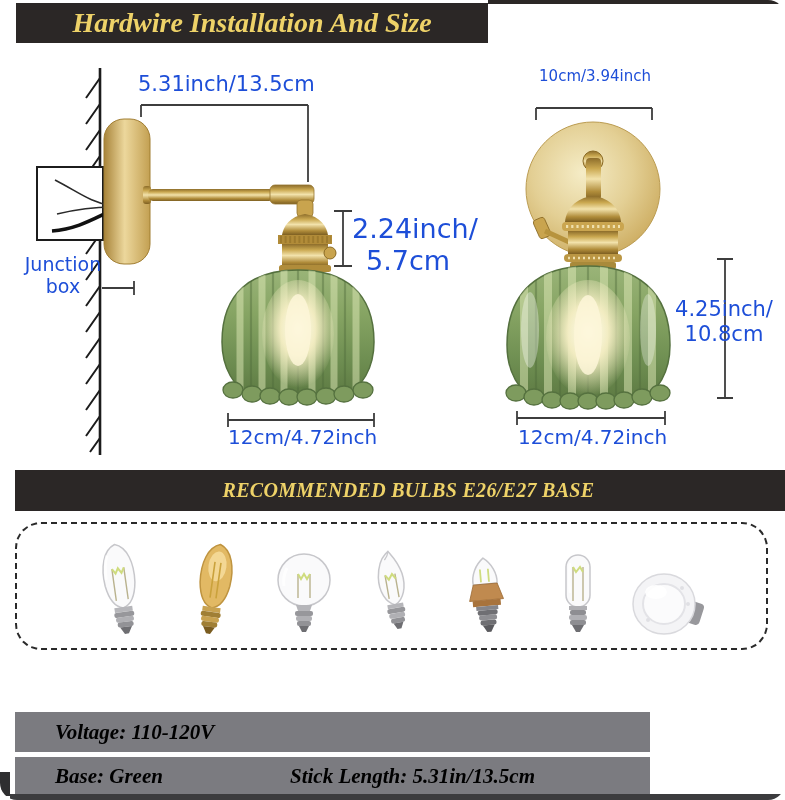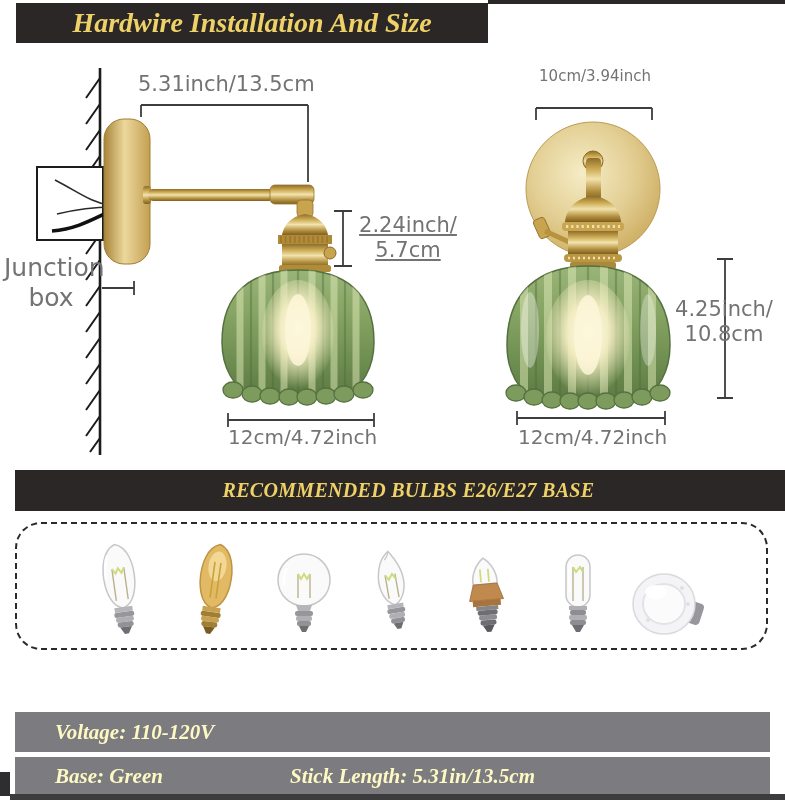--- a/index.html
+++ b/index.html
@@ -1,47 +1,47 @@
 <!DOCTYPE html>
 <html><head>
 <meta charset="utf-8">
 <style>
   html,body{margin:0;padding:0;background:#ffffff;}
   #stage{position:relative;width:785px;height:800px;background:#ffffff;overflow:hidden;
-         font-family:"DejaVu Sans",sans-serif;}
+         font-family:"DejaVu Sans",sans-serif;border-radius:17px;}
 
   .banner{position:absolute;background:#2b2726;color:#eed268;
           font-family:"Liberation Serif",serif;font-style:italic;font-weight:bold;
           display:flex;align-items:center;justify-content:center;white-space:nowrap;}
   #banner-installation{left:16px;top:3px;width:472px;height:40px;font-size:28px;}
   #banner-bulbs{left:15px;top:470px;width:755px;height:41px;font-size:20px;letter-spacing:.3px;padding-left:16px;}
   #banner-info{left:15px;top:666px;width:755px;height:40px;font-size:30px;}
   #top-strip{position:absolute;left:488px;top:0;width:297px;height:4px;background:#2b2726;}
 
   #diagram-svg{position:absolute;left:0;top:45px;}
 
-  .mlabel{position:absolute;color:#737373;text-align:center;white-space:pre-line;line-height:1.18;}
+  .mlabel{position:absolute;color:#1d4ed8;text-align:center;white-space:pre-line;line-height:1.18;}
   #lbl-arm{left:138px;top:72px;width:176px;font-size:21px;}
   #lbl-disc{left:524px;top:68px;width:142px;font-size:15px;}
-  #lbl-junction{left:4px;top:253px;width:94px;font-size:25px;white-space:normal;}
+  #lbl-junction{left:16px;top:253px;width:94px;font-size:19px;white-space:normal;}
   #lbl-plate{left:96px;top:295px;width:128px;font-size:21px;}
-  #lbl-socket{left:352px;top:213px;width:112px;font-size:21px;text-decoration:underline;}
+  #lbl-socket{left:352px;top:213px;width:112px;font-size:27px;}
   #lbl-width-left{left:228px;top:426px;width:148px;font-size:20px;}
   #lbl-height-right{left:666px;top:297px;width:116px;font-size:21px;}
   #lbl-width-right{left:518px;top:426px;width:148px;font-size:20px;}
 
   #bulb-box{position:absolute;left:15px;top:522px;width:753px;height:128px;box-sizing:border-box;
             border:2px dashed #2a2a2a;border-radius:26px;background:#fff;
             display:flex;align-items:flex-end;justify-content:space-between;
             padding:0 58px 10px 66px;}
   #bulb-box svg{overflow:visible;display:block;}
 
-  .spec-row{position:absolute;left:15px;width:755px;background:#7b7b80;
+  .spec-row{position:absolute;left:15px;width:635px;background:#7b7b80;
             font-family:"Liberation Serif",serif;font-style:italic;font-weight:bold;
-            color:#fef9c3;font-size:21px;}
+            color:#000000;font-size:21px;}
   #spec-row-1{top:712px;height:40px;}
   #spec-row-2{top:757px;height:37px;}
   .spec-row span{position:absolute;top:50%;transform:translateY(-50%);white-space:nowrap;}
   .spec-left{left:40px;} .spec-right{left:275px;}
 
   #bottom-strip{position:absolute;left:10px;top:794px;width:775px;height:6px;background:#3c3c3e;}
   #corner-notch{position:absolute;left:0;top:772px;width:10px;height:24px;background:#2e2e30;}
 </style>
 </head>
 <body>

